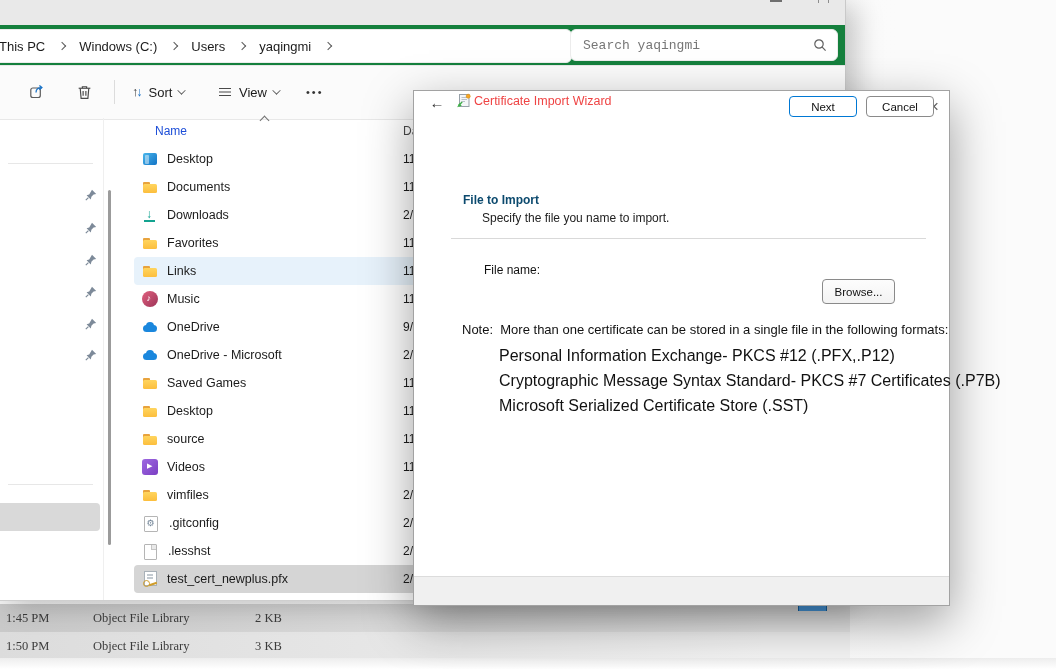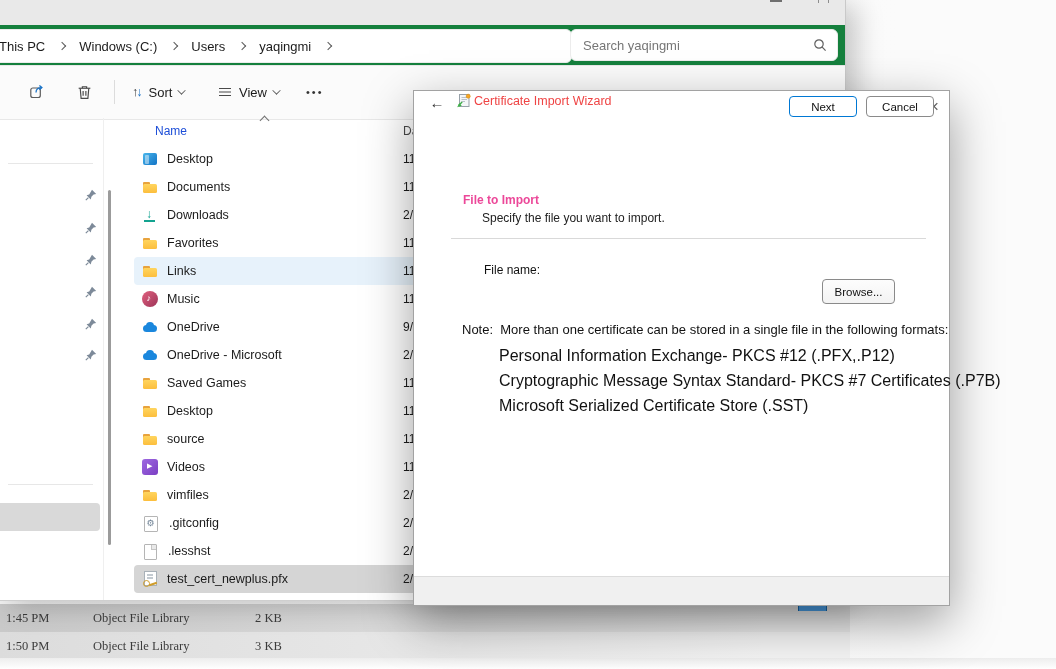--- a/index.html
+++ b/index.html
@@ -27,21 +27,21 @@
     box-shadow:10px 6px 26px rgba(0,0,0,.22);}
   .titlebar{position:absolute;left:0;top:0;right:0;height:25px;background:#e9e9e9;border-bottom:1px solid #e0e0e0;}
   .frag-a{position:absolute;left:770px;top:0;width:12px;height:2px;background:#6f6f6f;}
   .frag-b{position:absolute;left:818px;top:0;width:9px;height:3px;border-left:1.4px solid #8d8d8d;border-right:1.4px solid #8d8d8d;}
   .addressbar{position:absolute;left:0;top:25px;right:0;height:40px;background:#15803d;}
   .crumb-pill{position:absolute;left:-10px;top:4px;width:576px;height:32px;background:#fff;border:1px solid #ececec;border-radius:6px;
     display:flex;align-items:center;padding-left:4px;font-size:13px;color:#1b1b1b;white-space:nowrap;}
   .crumb-item{padding:2px 4px;border-radius:4px;cursor:default;}
   .bc-chev{width:5px;height:5px;border-top:1.3px solid #5a5a5a;border-right:1.3px solid #5a5a5a;transform:rotate(45deg);margin:0 10px;flex:none;}
   .search-pill{position:absolute;left:570px;top:4px;width:268px;height:32px;background:#fff;border:1px solid #ececec;border-radius:6px;
-    display:flex;align-items:center;padding:0 10px;box-sizing:border-box;}
+    display:flex;align-items:center;padding:0 10px;box-sizing:border-box;font-family:Liberation Mono, monospace;}
   .search-pill input{border:none;outline:none;flex:1;font-size:13px;color:#444;background:transparent;font-family:inherit;}
   .search-pill input::placeholder{color:#767676;}
   .toolbar{position:absolute;left:0;top:65px;right:0;height:53px;background:#fbfbfb;border-top:1px solid #e8e8e8;border-bottom:1px solid #e8e8e8;}
   .tbtn{position:absolute;top:10px;height:32px;display:flex;align-items:center;border-radius:4px;color:#1b1b1b;font-size:13px;gap:6px;padding:0 6px;}
   .tsep{position:absolute;left:114px;top:14px;width:1px;height:24px;background:#dcdcdc;}
   .sort-arrows{font-size:12.5px;line-height:1;}
   .sort-arrows .up{color:#3b3b3b;}
   .sort-arrows .dn{color:#2477c9;margin-left:-2px;}
   .chev-dn{width:6px;height:6px;border-right:1.3px solid #5a5a5a;border-bottom:1.3px solid #5a5a5a;transform:rotate(45deg) scale(.85);margin-top:-4px;}
   .dots{font-size:11px;letter-spacing:2px;color:#333;}
@@ -87,21 +87,21 @@
   .ic-cert .key::after{content:"";position:absolute;left:5px;top:1.5px;width:8px;height:1.8px;background:#cf9c2a;transform:rotate(-18deg);}
   svg{display:block;}
 
   
   .dialog{position:absolute;left:413px;top:90px;width:535px;height:514px;background:#fff;border:1px solid #a2a2a2;z-index:10;
     box-shadow:0 16px 46px rgba(0,0,0,.38);}
   .dlg-close{position:absolute;left:508px;top:4px;width:24px;height:24px;display:flex;align-items:center;justify-content:center;font-size:17px;color:#5f5f5f;}
   .dlg-back{position:absolute;left:10px;top:0;width:26px;height:22px;font-size:15px;color:#333;display:flex;align-items:center;justify-content:center;}
   .dlg-ico{position:absolute;left:42px;top:2px;}
   .dlg-title{position:absolute;left:60px;top:3px;font-size:12.5px;color:#ef4444;white-space:nowrap;}
-  .dlg-heading{position:absolute;left:49px;top:102px;font-size:12px;font-weight:bold;color:#ec4899;}
+  .dlg-heading{position:absolute;left:49px;top:102px;font-size:12px;font-weight:bold;color:#0c4a6e;}
   .dlg-sub{position:absolute;left:68px;top:120px;font-size:12px;color:#222;}
   .dlg-sep{position:absolute;left:37px;top:147px;width:475px;height:1px;background:#d9d9d9;}
   .fn-label{position:absolute;left:70px;top:172px;font-size:12px;color:#111;}
   .fn-input{position:absolute;left:70px;top:189px;width:317px;height:18px;border:1px solid #707070;font-size:11.5px;color:#111;padding:0 4px;font-family:inherit;background:#fff;}
   .browse-btn{position:absolute;left:408px;top:188px;width:71px;height:23px;background:linear-gradient(#fdfdfd,#f3f3f3);border:1px solid #8a8a8a;border-radius:4px;font-size:11.5px;color:#111;display:flex;align-items:center;justify-content:center;}
   .dlg-note{position:absolute;left:48px;top:231px;font-size:13px;color:#111;white-space:pre;}
   .fmt{position:absolute;left:85px;font-size:16px;color:#111;white-space:nowrap;}
   .dlg-footer{position:absolute;left:0;right:0;bottom:0;height:28px;background:#f0f0f0;border-top:1px solid #dcdcdc;}
   .wbtn{position:absolute;top:5px;width:66px;height:19px;background:#fff;border-radius:4px;font-size:11.5px;color:#111;display:flex;align-items:center;justify-content:center;}
   .next-btn{left:375px;border:1.6px solid #0078d4;}
@@ -338,21 +338,21 @@
       <rect x="3.5" y="1.5" width="9.5" height="12" fill="#f4f6f8" stroke="#98a1a9" stroke-width="1"></rect>
       <path d="M5.5 4.5 h5.5 M5.5 6.5 h5.5 M5.5 8.5 h3.5" stroke="#b9c1c9" stroke-width="1"></path>
       <circle cx="12.2" cy="3.2" r="2" fill="#f6a623" stroke="#d98c12" stroke-width=".6"></circle>
       <path d="M1.2 14.2 l4.6-1.4 -2.6-2.6 z" fill="#3fae49"></path>
       <path d="M2.6 12.6 l3.6-3.6" stroke="#3fae49" stroke-width="1.4"></path>
     </svg>
   </div>
   <div class="dlg-title">Certificate Import Wizard</div>
 
   <div class="dlg-heading">File to Import</div>
-  <div class="dlg-sub">Specify the file you want to import.</div>
+  <div class="dlg-sub">Specify the file you name to import.</div>
   <div class="dlg-sep"></div>
 
   <div class="fn-label">File name:</div>
   <div class="browse-btn">
       <span>Browse...</span>
     </div>
 
   <div class="dlg-note">Note:  More than one certificate can be stored in a single file in the following formats:</div>
   <div id="formats">
       <div class="fmt" style="top: 256px;">Personal Information Exchange- PKCS #12 (.PFX,.P12)</div>

